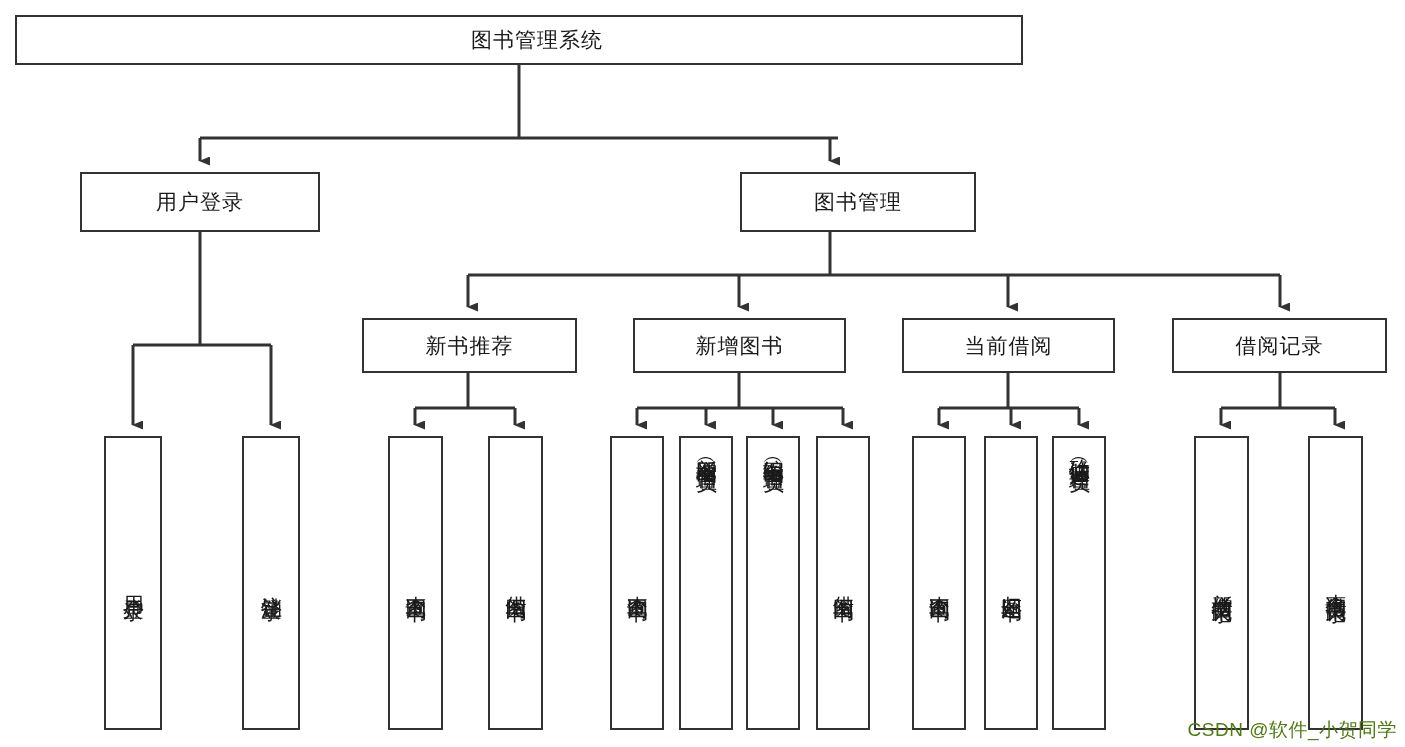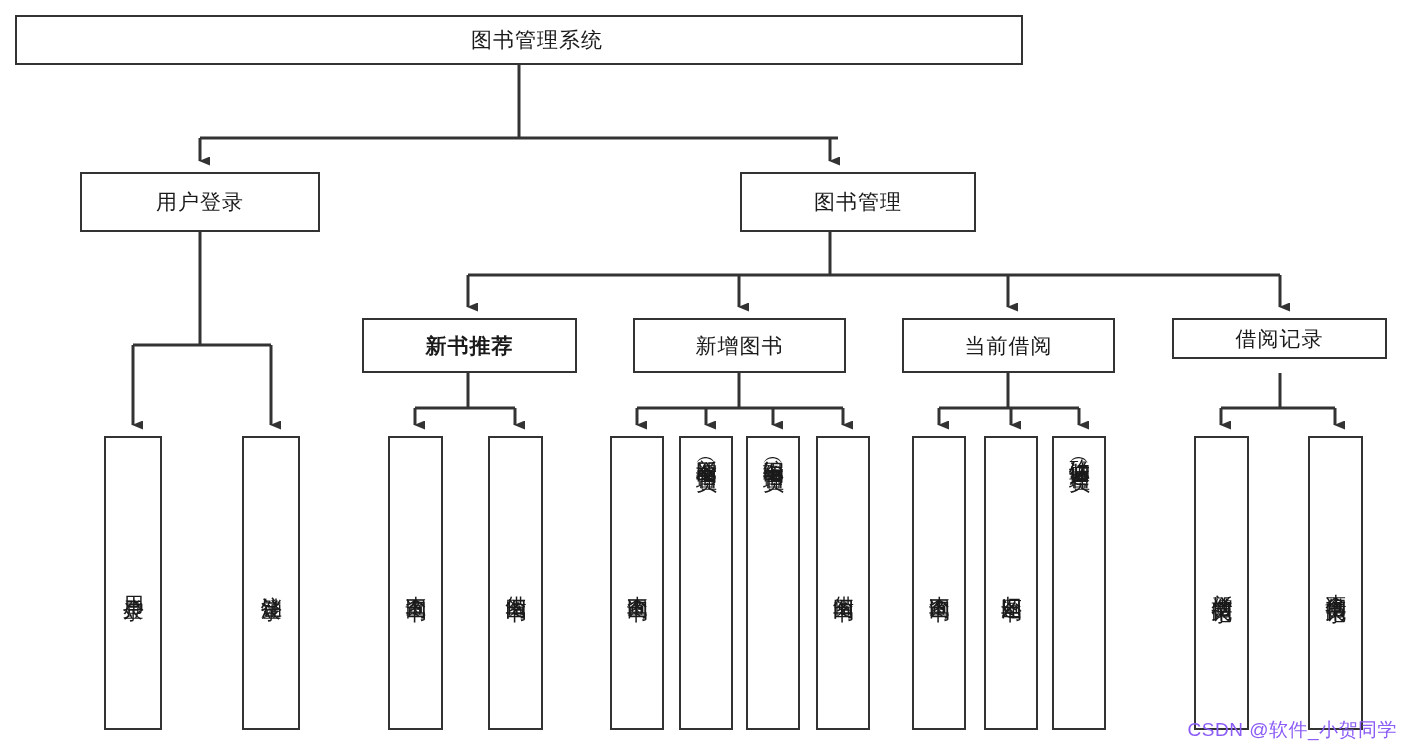--- a/index.html
+++ b/index.html
@@ -53,21 +53,21 @@
     white-space: nowrap;
     color: #1a1a1a;
   }
   .node.vert.mid .vlabel { margin-top: auto; margin-bottom: auto; }
   .node.vert.top  .vlabel { margin-top: 4px; }
   .watermark {
     position: absolute;
     right: 8px;
     bottom: 4px;
     font-size: 19px;
-    color: #8b5cf6;
+    color: #4d7c0f;
     white-space: nowrap;
     letter-spacing: 0.5px;
   }
 </style>
 </head>
 <body>
 
 <div id="canvas">
 
   <svg id="wires" viewBox="0 0 1405 747">
@@ -142,30 +142,30 @@
     <span>图书管理</span>
   </div>
 
   <div class="node vert mid" style="left:104px;top:436px;width:58px;height:294px;">
     <span class="vlabel">用户登录</span>
   </div>
   <div class="node vert mid" style="left:242px;top:436px;width:58px;height:294px;">
     <span class="vlabel">注销登录</span>
   </div>
 
-  <div class="node horiz" style="left:362px;top:318px;width:215px;height:55px;font-weight:bold;">
+  <div class="node horiz" style="left:362px;top:318px;width:215px;height:55px;">
     <span>新书推荐</span>
   </div>
   <div class="node horiz" style="left:633px;top:318px;width:213px;height:55px;">
     <span>新增图书</span>
   </div>
   <div class="node horiz" style="left:902px;top:318px;width:213px;height:55px;justify-content:center;">
     <span>当前借阅</span>
   </div>
-  <div class="node horiz" style="left:1172px;top:318px;width:215px;height:41px;">
+  <div class="node horiz" style="left:1172px;top:318px;width:215px;height:55px;">
     <span>借阅记录</span>
   </div>
 
   <div class="node vert mid" style="left:388px;top:436px;width:55px;height:294px;">
     <span class="vlabel">查询图书</span>
   </div>
   <div class="node vert mid" style="left:488px;top:436px;width:55px;height:294px;">
     <span class="vlabel">借阅图书</span>
   </div>
 

